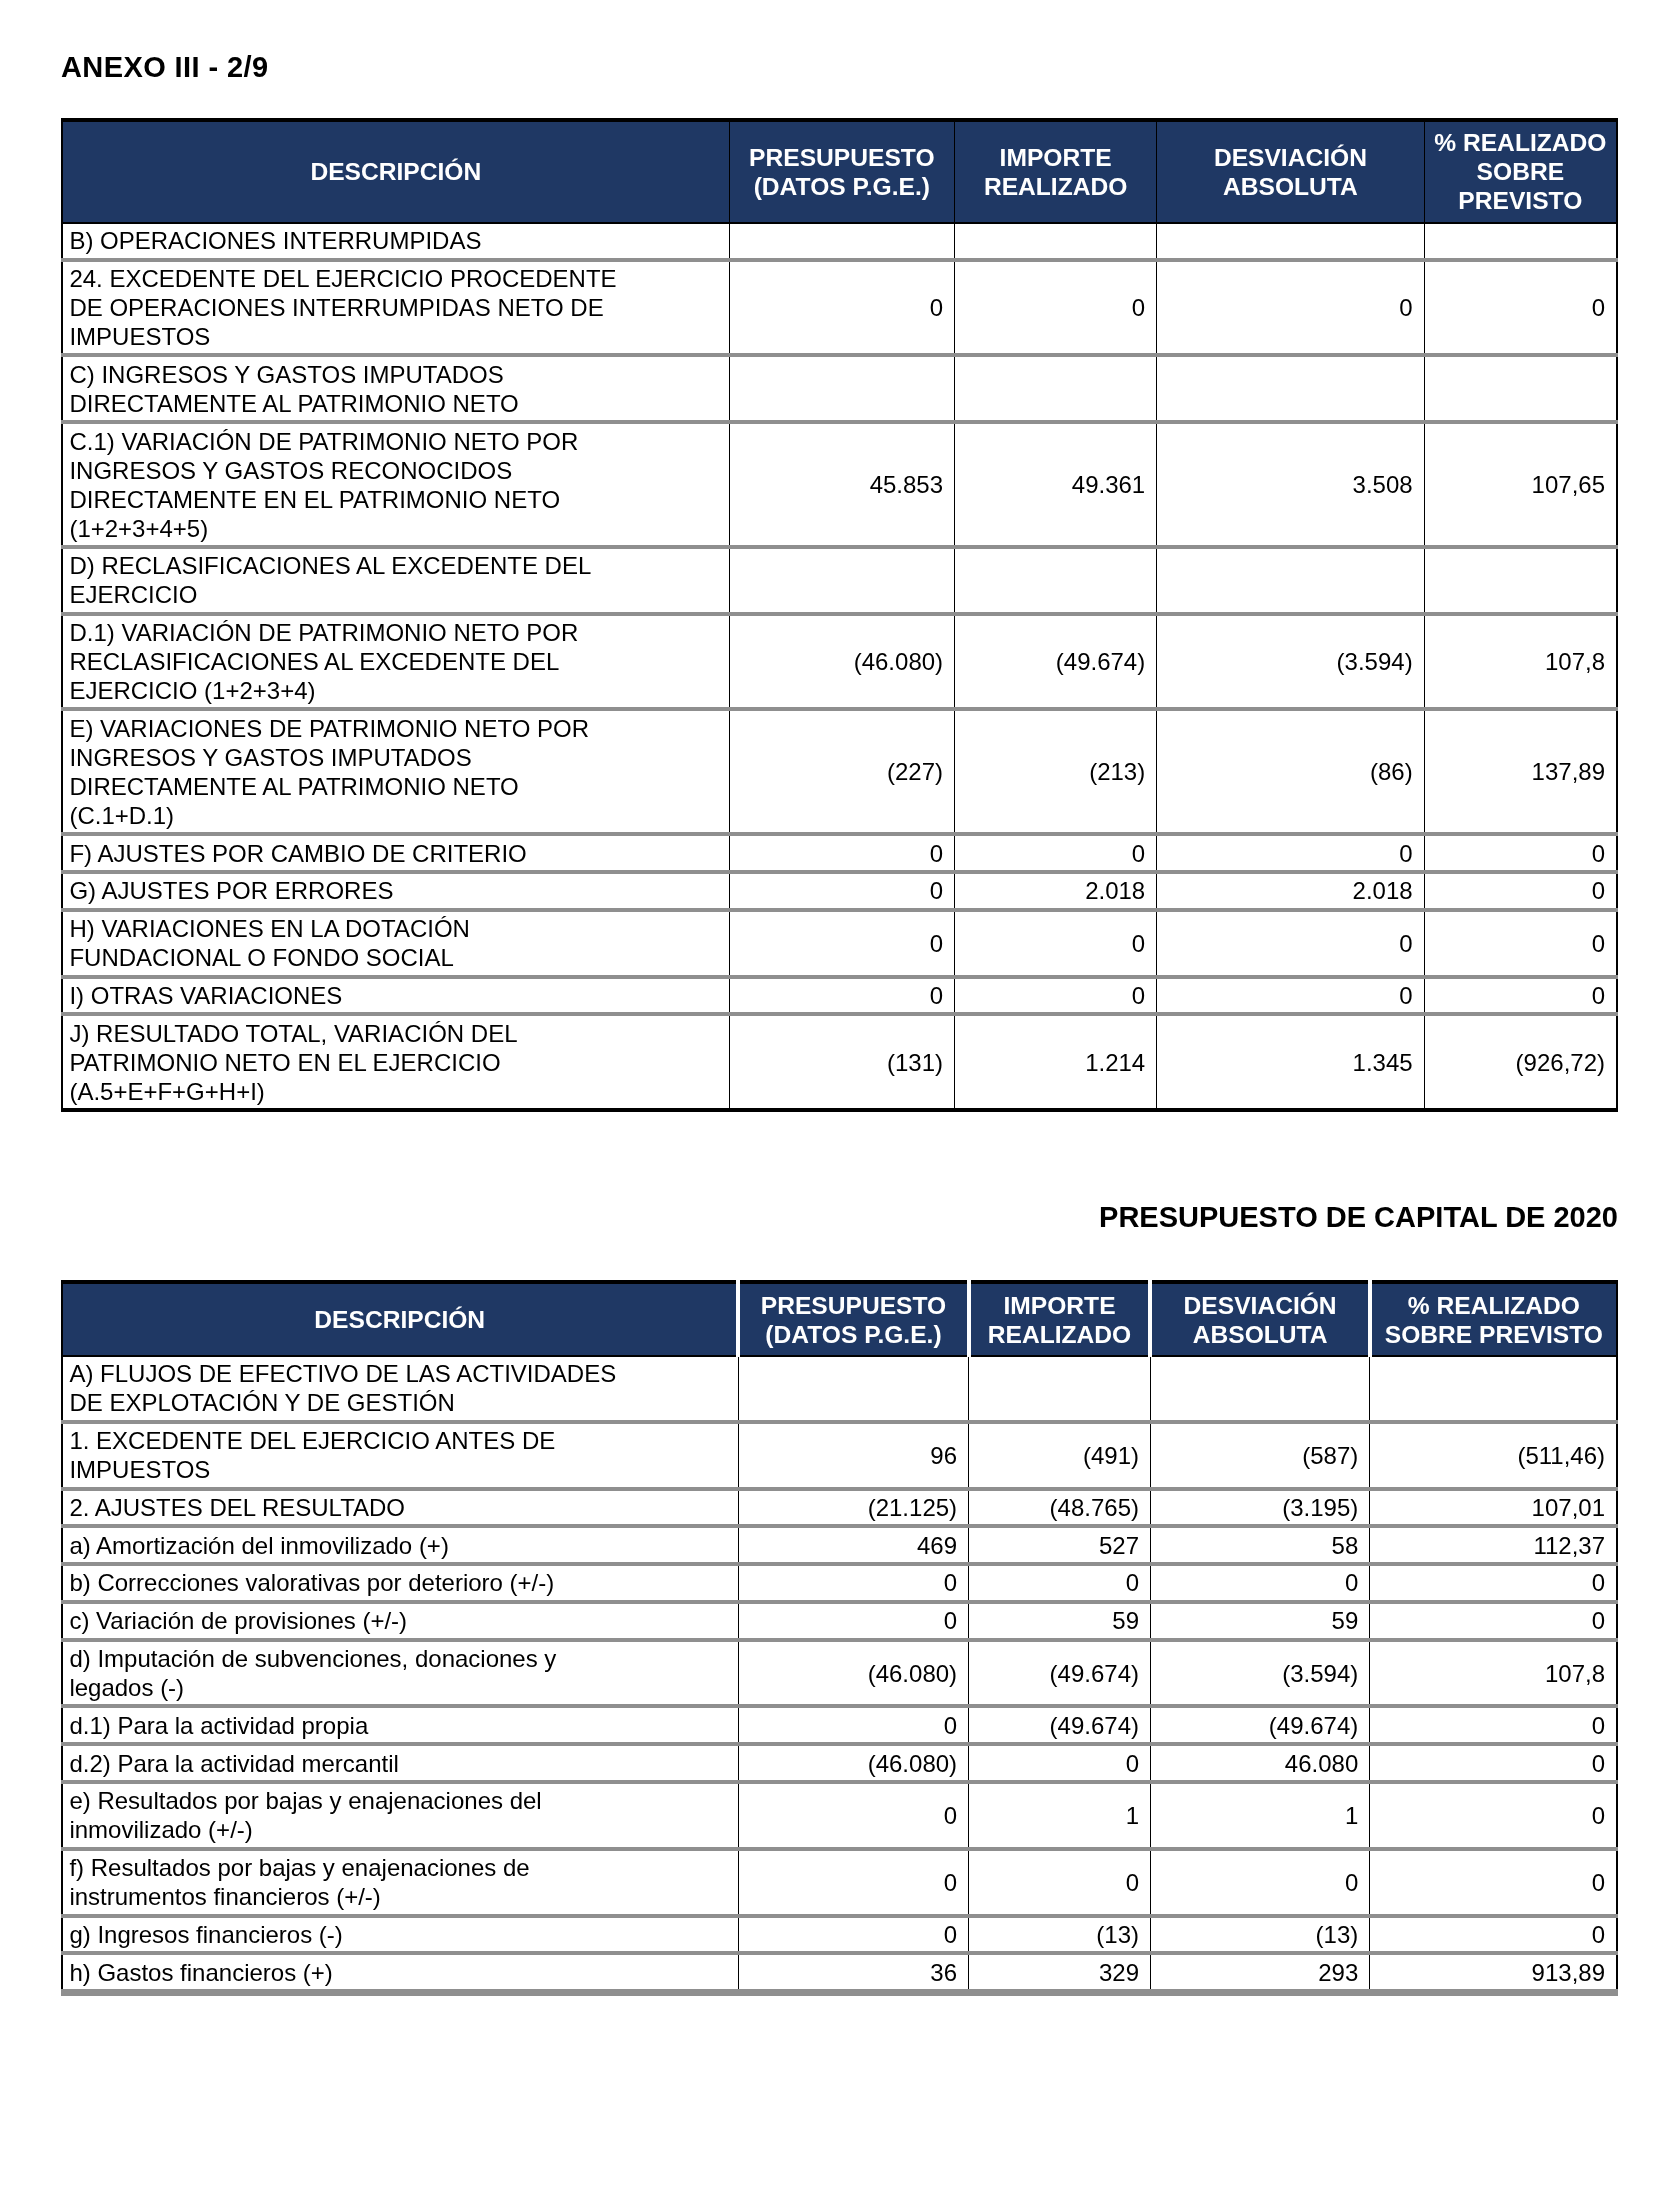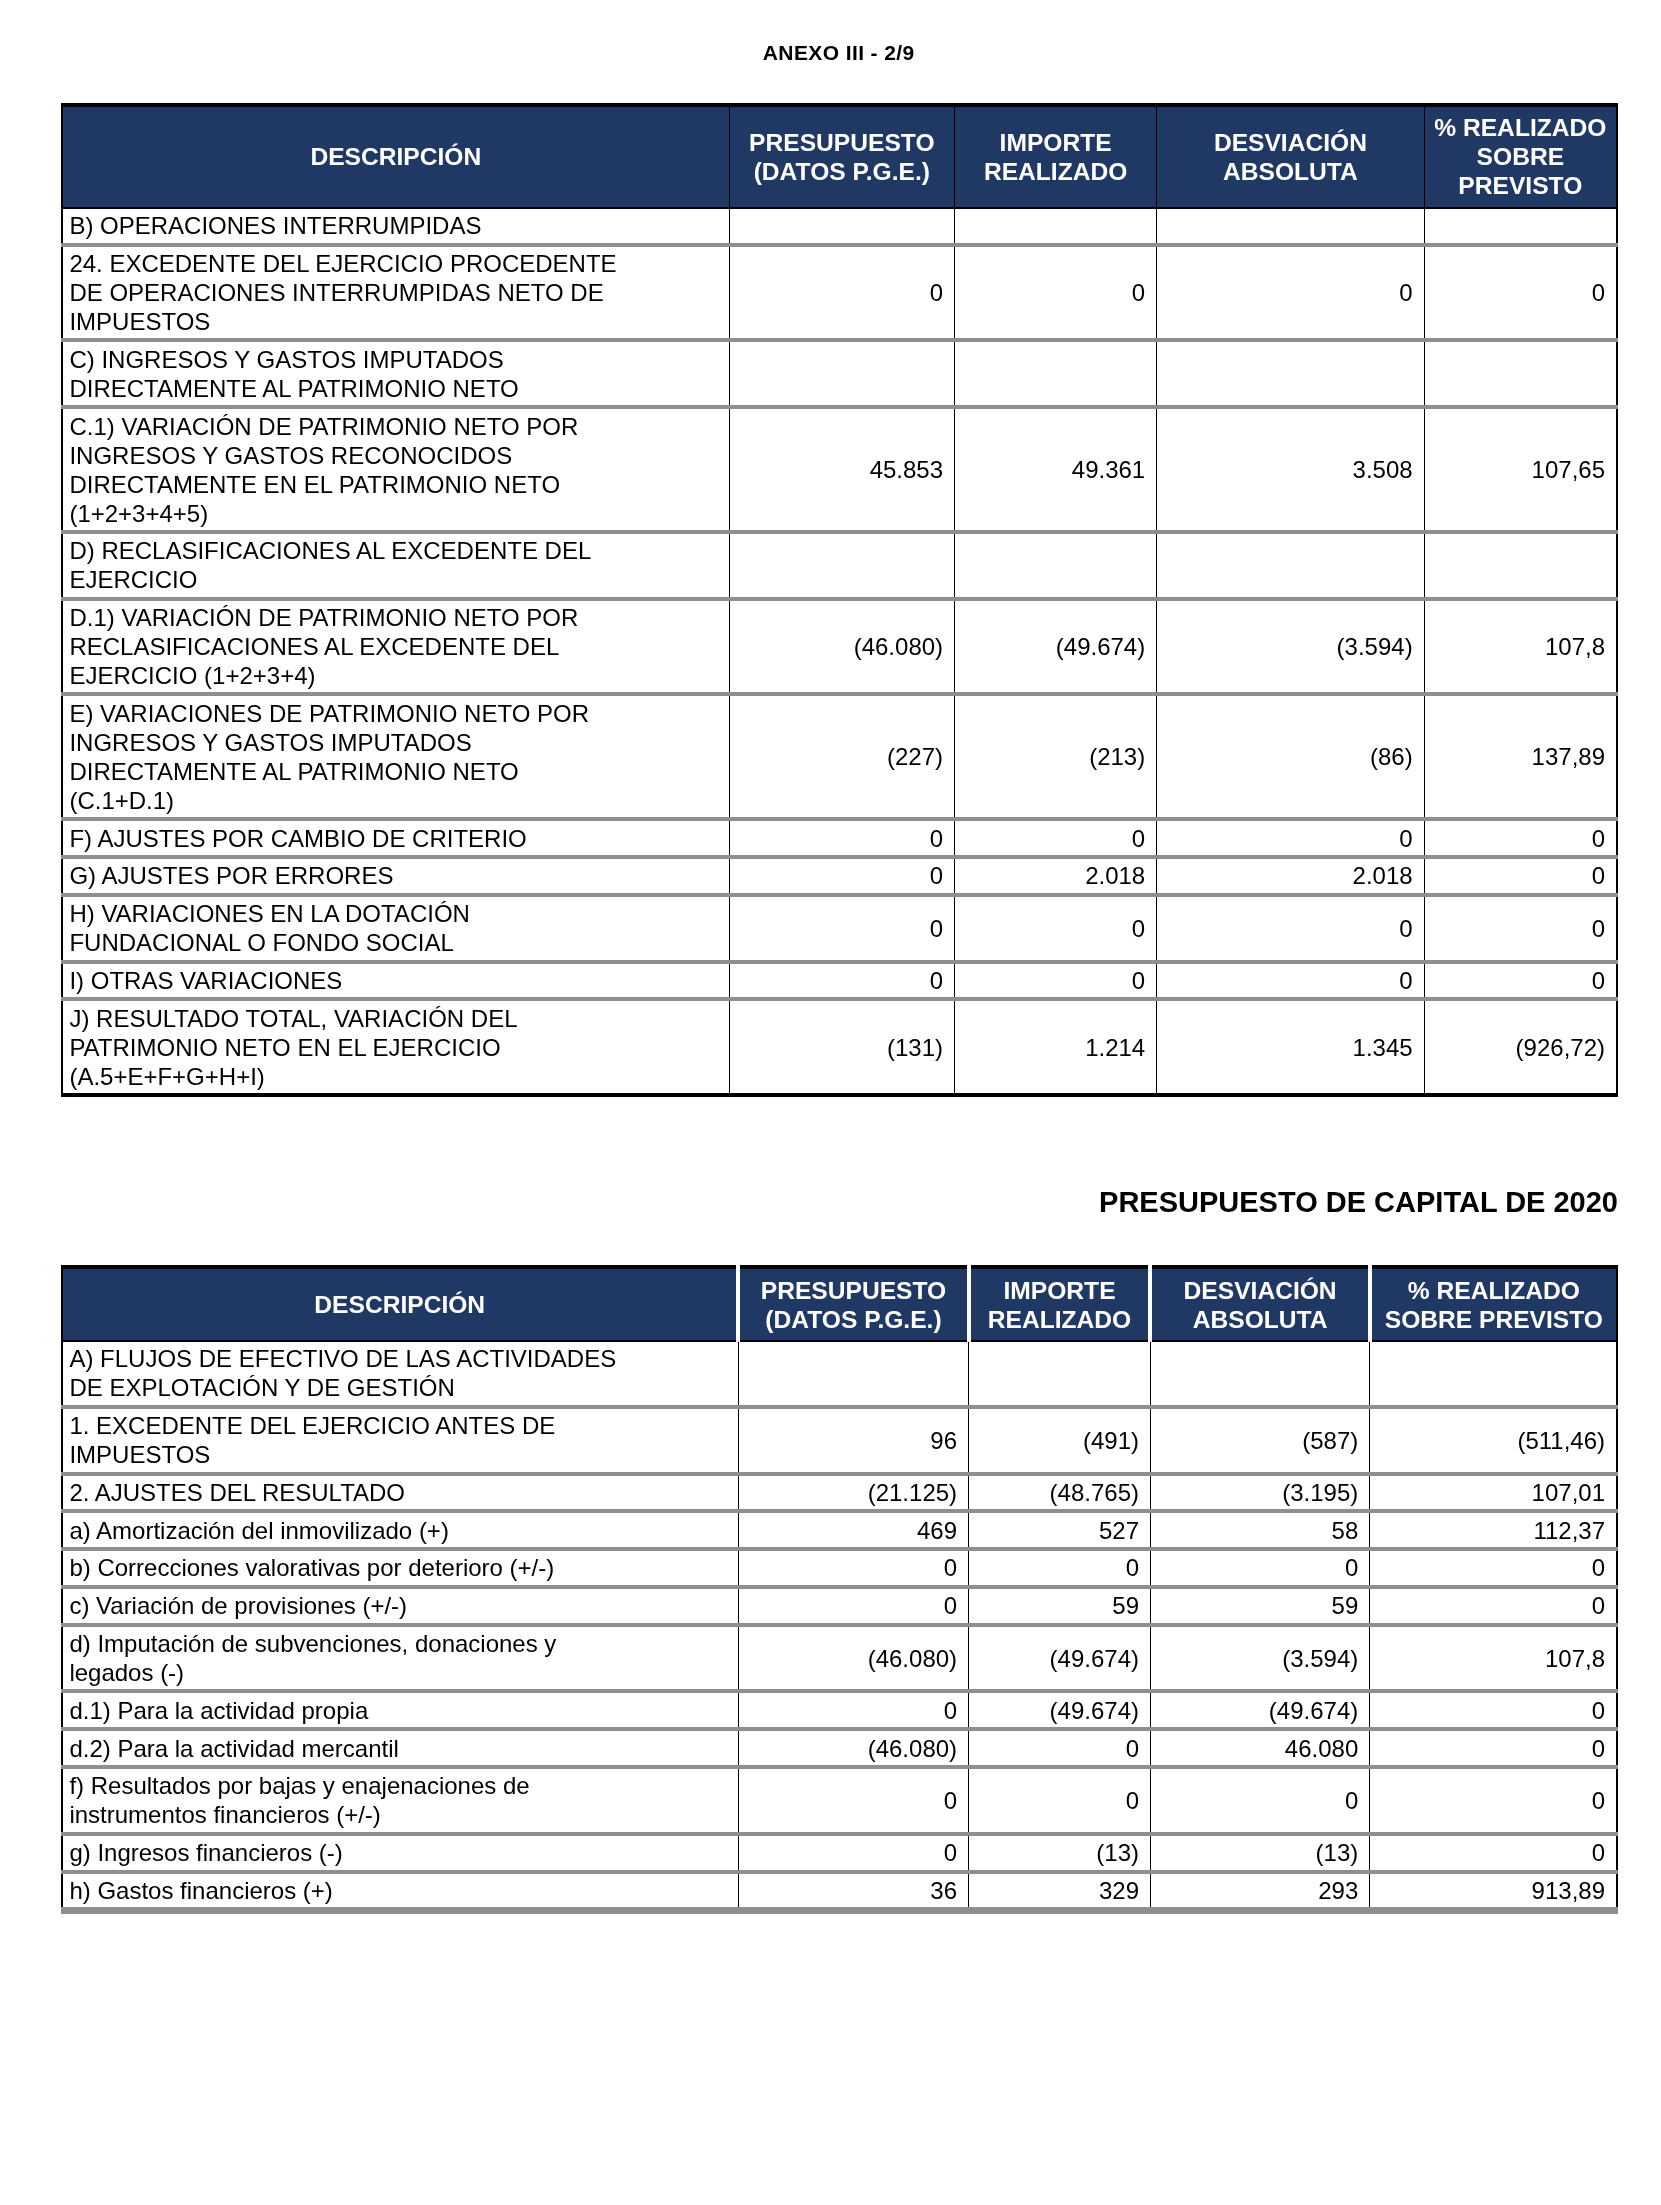--- a/index.html
+++ b/index.html
@@ -5,22 +5,22 @@
   html, body { margin: 0; padding: 0; background: #ffffff; }
   body {
     width: 1661px; height: 2205px;
     font-family: "Liberation Sans", "DejaVu Sans", sans-serif;
     color: #000;
     overflow: hidden;
   }
   .page { box-sizing: border-box; width: 1661px; padding: 19px 43px 0 61px; }
 
   .annex {
-    text-align: center; font-weight: bold; font-size: 21px; line-height: 35px;
-    margin-top: 16px; padding-right: 1.6px; letter-spacing: 0.4px;
+    text-align: left; font-weight: bold; font-size: 29px; line-height: 35px;
+    margin-top: 31px; padding-right: 1.6px; letter-spacing: 0.4px;
   }
 
   table {
     width: 100%; border-collapse: collapse; table-layout: fixed;
     border-left: 2.4px solid #000; border-right: 2.4px solid #000;
     border-top: 4.8px solid #000;
   }
   .t1 { margin-top: 33px; border-bottom: 4.8px solid #000; }
   .t2 { border-bottom: 7.1px solid #8f8f8f; }
 
@@ -263,20 +263,28 @@
           <td class="num">0</td>
         </tr>
         <tr>
           <td class="desc">d.2) Para la actividad mercantil</td>
           <td class="num">(46.080)</td>
           <td class="num">0</td>
           <td class="num">46.080</td>
           <td class="num">0</td>
         </tr>
         <tr>
+          <td class="desc">e) Resultados por bajas y enajenaciones del
+inmovilizado (+/-)</td>
+          <td class="num">0</td>
+          <td class="num">1</td>
+          <td class="num">1</td>
+          <td class="num">0</td>
+        </tr>
+        <tr>
           <td class="desc">f) Resultados por bajas y enajenaciones de
 instrumentos financieros (+/-)</td>
           <td class="num">0</td>
           <td class="num">0</td>
           <td class="num">0</td>
           <td class="num">0</td>
         </tr>
         <tr>
           <td class="desc">g) Ingresos financieros (-)</td>
           <td class="num">0</td>

